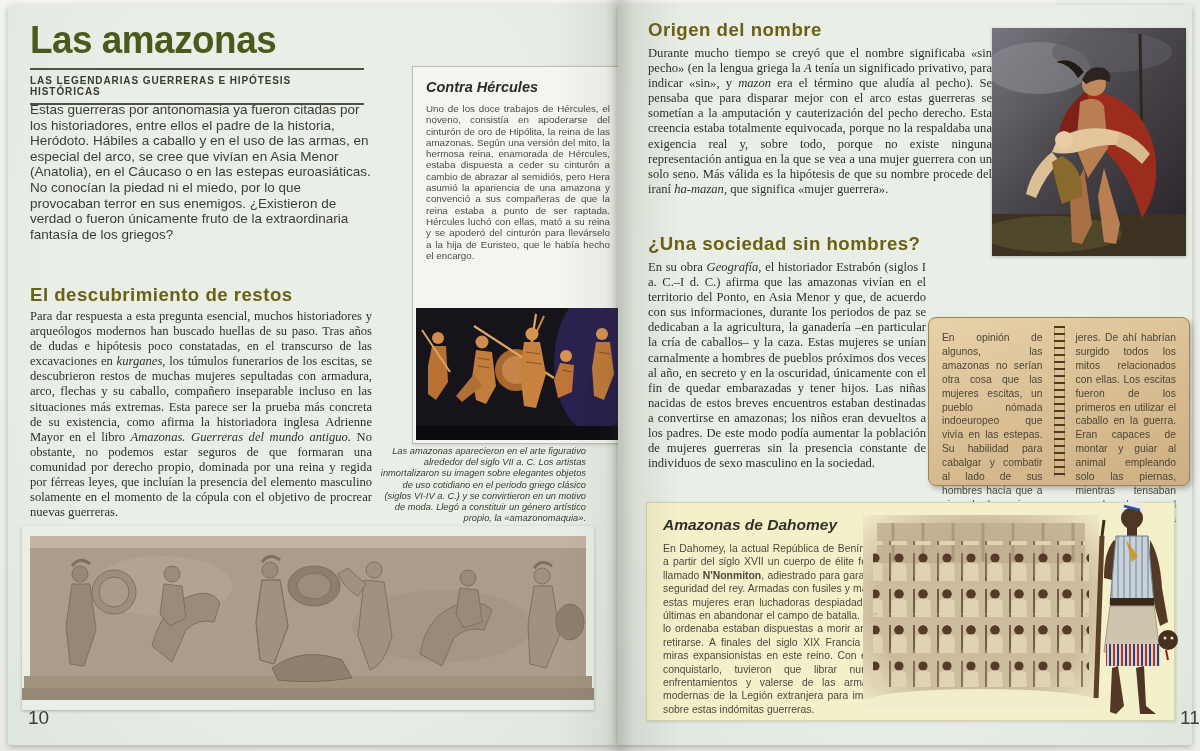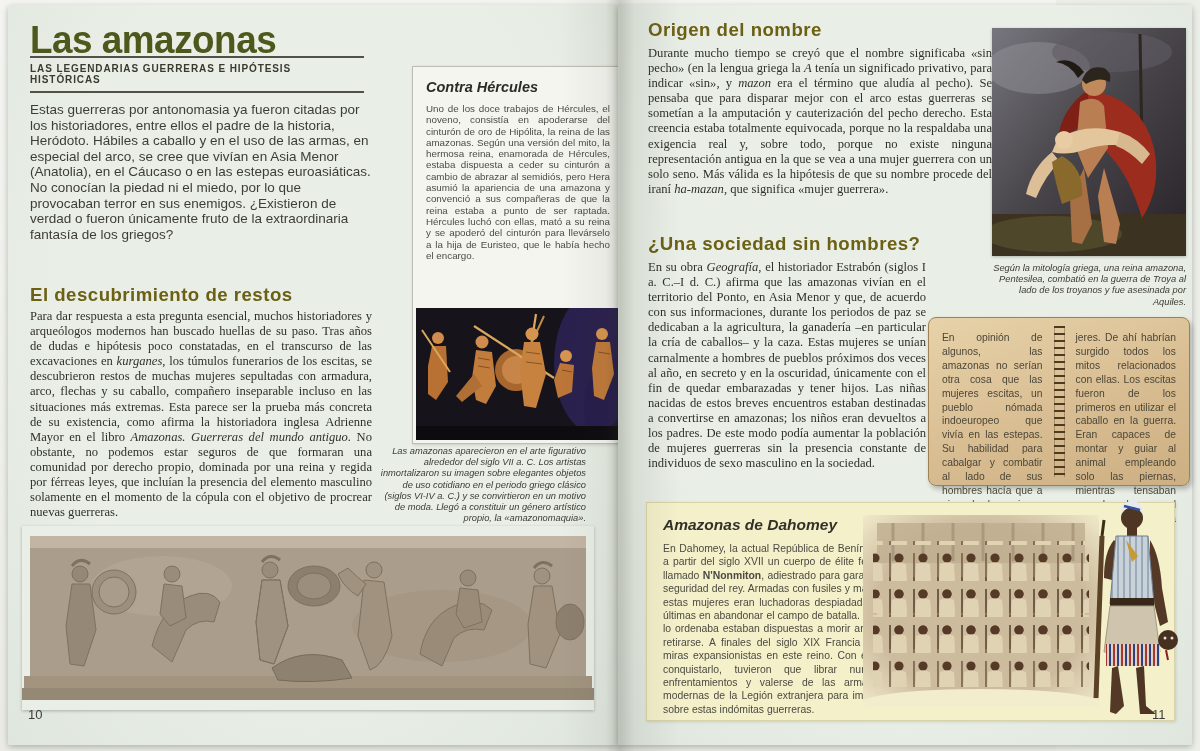--- a/index.html
+++ b/index.html
@@ -33,34 +33,34 @@
   .nb-col{flex:1;padding:13px 10px 10px 13px;font-size:10.3px;line-height:13.9px;color:#4b4638;text-align:justify;}
   .nb-col.second{padding:13px 13px 10px 10px;}
   .nb-spiral{width:9px;margin:8px 1px;background:
     repeating-linear-gradient(to bottom,#4e3a20 0 2.5px,rgba(0,0,0,0) 2.5px 7px);
     border-left:1px solid rgba(78,58,32,0.35);border-right:1px solid rgba(78,58,32,0.35);}
 
   
   .dahomey{background:#f4f0ca;border:1px solid #d8d4a8;box-shadow:1px 1px 3px rgba(0,0,0,0.12);}
   .dahomey-title{font-style:italic;font-weight:bold;font-size:15.5px;color:#31312a;margin:13px 0 8px 16px;}
   .dahomey-text{width:238px;margin-left:16px;font-size:10.4px;line-height:13.4px;color:#4a4a40;text-align:justify;}
-  .pagenum{font-size:13px;color:#3d3d3d;}
+  .pagenum{font-size:19px;color:#3d3d3d;}
   .figure-frame{overflow:hidden;box-shadow:0 1px 3px rgba(0,0,0,0.25);}
   .wrap-spacer{float:right;width:66px;height:180px;margin-top:57px;}
 </style>
 </head>
 <body>
 
 <div class="spread">
 
   <div class="page left">
 
     <div class="abs main-title" style="left:22px;top:14px;width:360px;">Las amazonas</div>
 
-    <div class="abs kicker" style="left:22px;top:51px;">LAS LEGENDARIAS GUERRERAS E HIPÓTESIS HISTÓRICAS</div>
+    <div class="abs kicker" style="left:22px;top:63px;">LAS LEGENDARIAS GUERRERAS E HIPÓTESIS HISTÓRICAS</div>
 
     <div class="abs intro" style="left:22px;top:97px;width:342px;">Estas guerreras por antonomasia ya fueron citadas por los historiadores, entre ellos el padre de la historia, Heródoto. Hábiles a caballo y en el uso de las armas, en especial del arco, se cree que vivían en Asia Menor (Anatolia), en el Cáucaso o en las estepas euroasiáticas. No conocían la piedad ni el miedo, por lo que provocaban terror en sus enemigos. ¿Existieron de verdad o fueron únicamente fruto de la extraordinaria fantasía de los griegos?</div>
 
     <div class="abs section-h" style="left:22px;top:279px;width:350px;">El descubrimiento de restos</div>
 
     <div class="abs serif-body" style="left:22px;top:304px;width:342px;"><span>Para dar respuesta a esta pregunta esencial, muchos historiadores y arqueólogos modernos han buscado huellas de su paso. Tras años de dudas e hipótesis poco constatadas, en el transcurso de las excavaciones en </span><span style="font-style: italic;">kurganes</span><span>, los túmulos funerarios de los escitas, se descubrieron restos de muchas mujeres sepultadas con armadura, arco, flechas y su caballo, compañero inseparable incluso en las situaciones más extremas. Esta parece ser la prueba más concreta de su existencia, como afirma la historiadora inglesa Adrienne Mayor en el libro </span><span style="font-style: italic;">Amazonas. Guerreras del mundo antiguo.</span><span> No obstante, no podemos estar seguros de que formaran una comunidad por derecho propio, dominada por una reina y regida por férreas leyes, que incluían la presencia del elemento masculino solamente en el momento de la cópula con el objetivo de procrear nuevas guerreras.</span></div>
 
     <div class="abs sidebox" style="left:368px;top:61px;width:210px;height:376px;margin-left:36px;">
       <div class="sidebox-title">Contra Hércules</div>
       <div class="sidebox-text">Uno de los doce trabajos de Hércules, el noveno, consistía en apoderarse del cinturón de oro de Hipólita, la reina de las amazonas. Según una versión del mito, la hermosa reina, enamorada de Hércules, estaba dispuesta a ceder su cinturón a cambio de abrazar al semidiós, pero Hera asumió la apariencia de una amazona y convenció a sus compañeras de que la reina estaba a punto de ser raptada. Hércules luchó con ellas, mató a su reina y se apoderó del cinturón para llevárselo a la hija de Euristeo, que le había hecho el encargo.</div>
@@ -209,21 +209,20 @@
 
         <path d="M66 110 Q96 94 128 104 L150 122 Q120 112 92 122 Q74 128 60 124 Z" fill="#e3c69c"></path>
         <path d="M128 104 Q146 110 158 126 L150 136 Q136 122 124 118 Z" fill="#d8b88e"></path>
         <circle cx="72" cy="112" r="9" fill="#e8cda4"></circle>
         <path d="M60 124 Q40 140 34 166 L44 170 Q54 146 68 134 Z" fill="#dcbf96"></path>
 
         <path d="M70 128 Q92 140 90 168 L70 176 Q62 150 60 134 Z" fill="#8a6a2c"></path>
       </svg>
     </div>
 
-    <div class="abs caption" style="left:372px;top:258px;width:196px;">Según la mitología griega, una reina amazona, Pentesilea, combatió en la guerra de Troya al lado de los troyanos y fue asesinada por Aquiles.</div>
 
     <div class="abs section-h" style="left:30px;top:228px;width:350px;">¿Una sociedad sin hombres?</div>
 
     <div class="abs serif-body" style="left:30px;top:255px;width:344px;">
       <div class="wrap-spacer"></div>
       <span><span>En su obra </span><span style="font-style: italic;">Geografía</span><span>, el historiador Estrabón (siglos I a. C.–I d. C.) afirma que las amazonas vivían en el territorio del Ponto, en Asia Menor y que, de acuerdo con sus informaciones, durante los periodos de paz se dedicaban a la agricultura, la ganadería –en particular la cría de caballos– y la caza. Estas mujeres se unían carnalmente a hombres de pueblos próximos dos veces al año, en secreto y en la oscuridad, únicamente con el fin de quedar embarazadas y tener hijos. Las niñas nacidas de estos breves encuentros estaban destinadas a convertirse en amazonas; los niños eran devueltos a los padres. De este modo podía aumentar la población de mujeres guerreras sin la presencia constante de individuos de sexo masculino en la sociedad.</span></span>
     </div>
 
     <div class="abs notebook" style="left:310px;top:312px;width:260px;height:167px;">
       <div class="nb-col">En opinión de algunos, las amazonas no serían otra cosa que las mujeres escitas, un pueblo nómada indoeuropeo que vivía en las estepas. Su habilidad para cabalgar y combatir al lado de sus hombres hacía que a ojos de los griegos parecieran distintas de sus mu-</div>
@@ -305,17 +304,17 @@
         <circle cx="88" cy="148" r="10" fill="#46301f"></circle>
         <circle cx="85" cy="146" r="1.5" fill="#e8e0d0"></circle>
           <circle cx="92" cy="146" r="1.5" fill="#e8e0d0"></circle>
         <path d="M86 158 L88 168" stroke="#8a2018" stroke-width="2"></path>
 
         <path d="M38 174 L44 214 L36 222 L30 220 L32 176 Z" fill="#543a26"></path>
         <path d="M64 174 L66 214 L76 222 L60 222 L56 176 Z" fill="#4f3624"></path>
       </svg>
     </div>
 
-    <div class="abs pagenum" style="left:534px;top:702px;">11</div>
+    <div class="abs pagenum" style="left:562px;top:702px;">11</div>
   </div>
 
   <div class="spine"></div>
 </div>
 
 </body></html>

